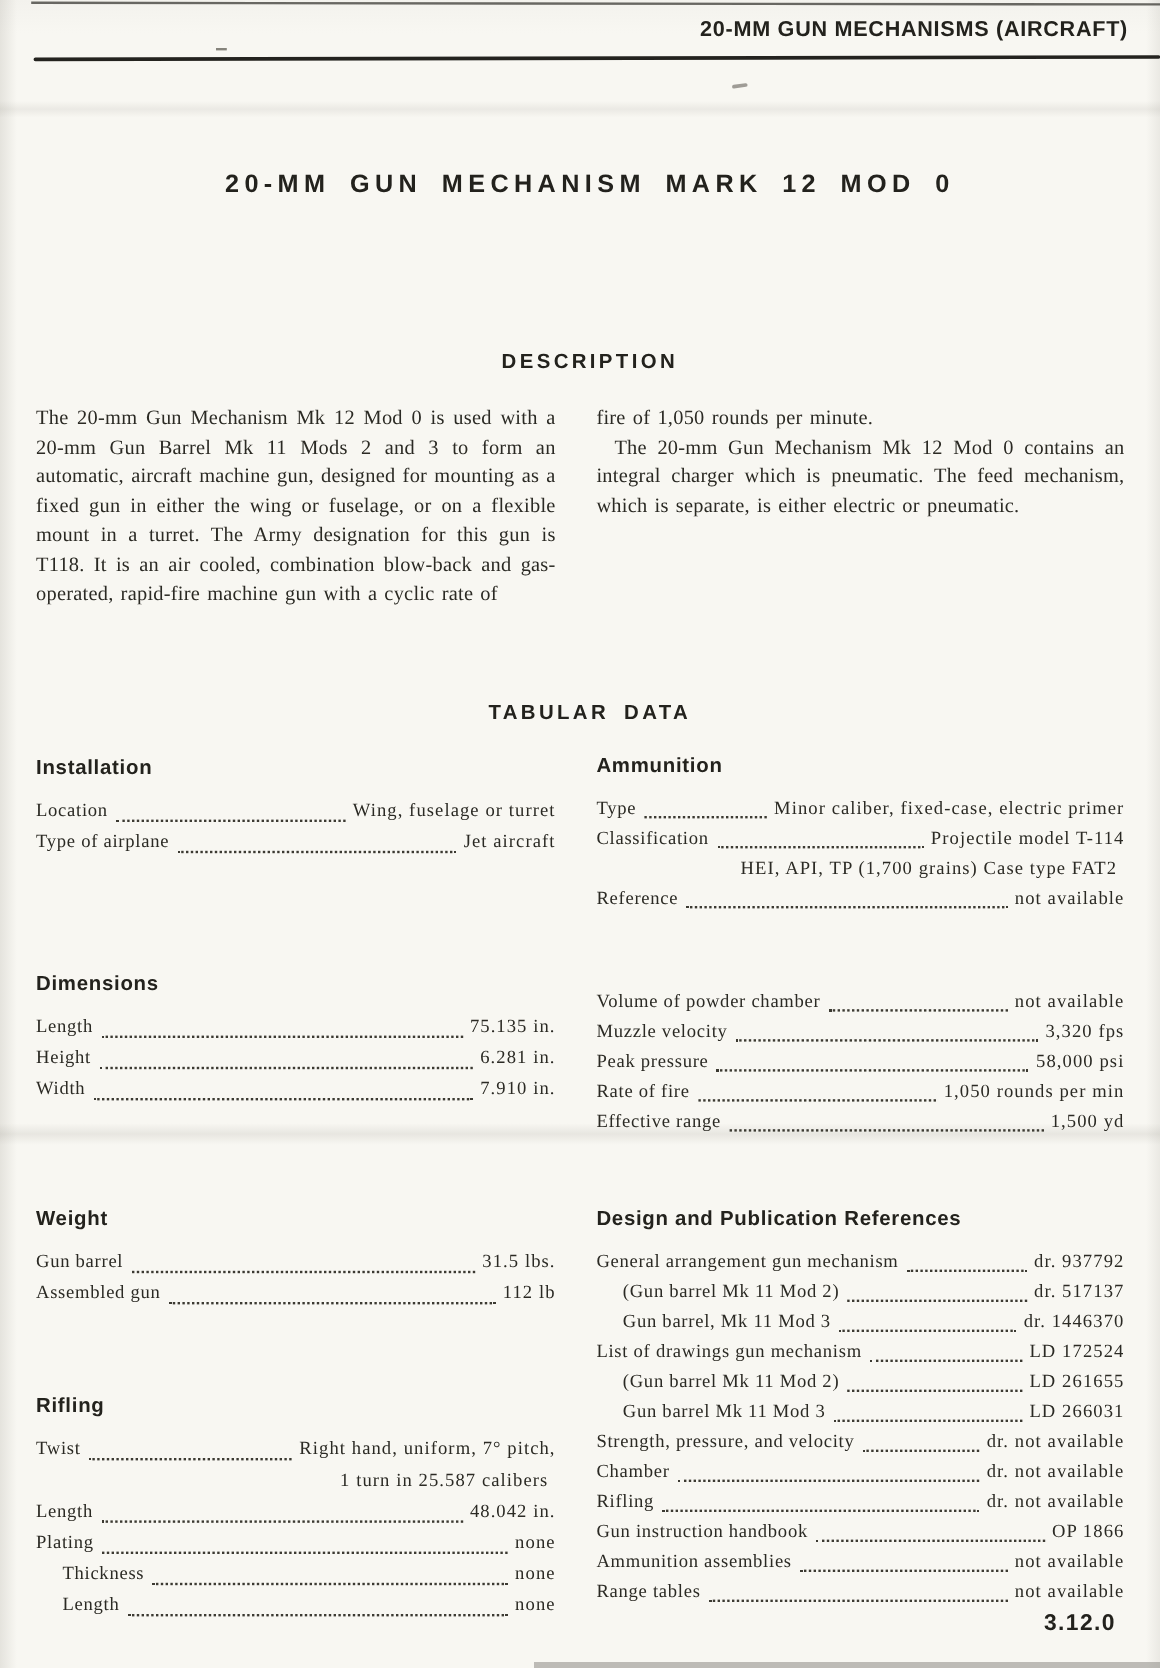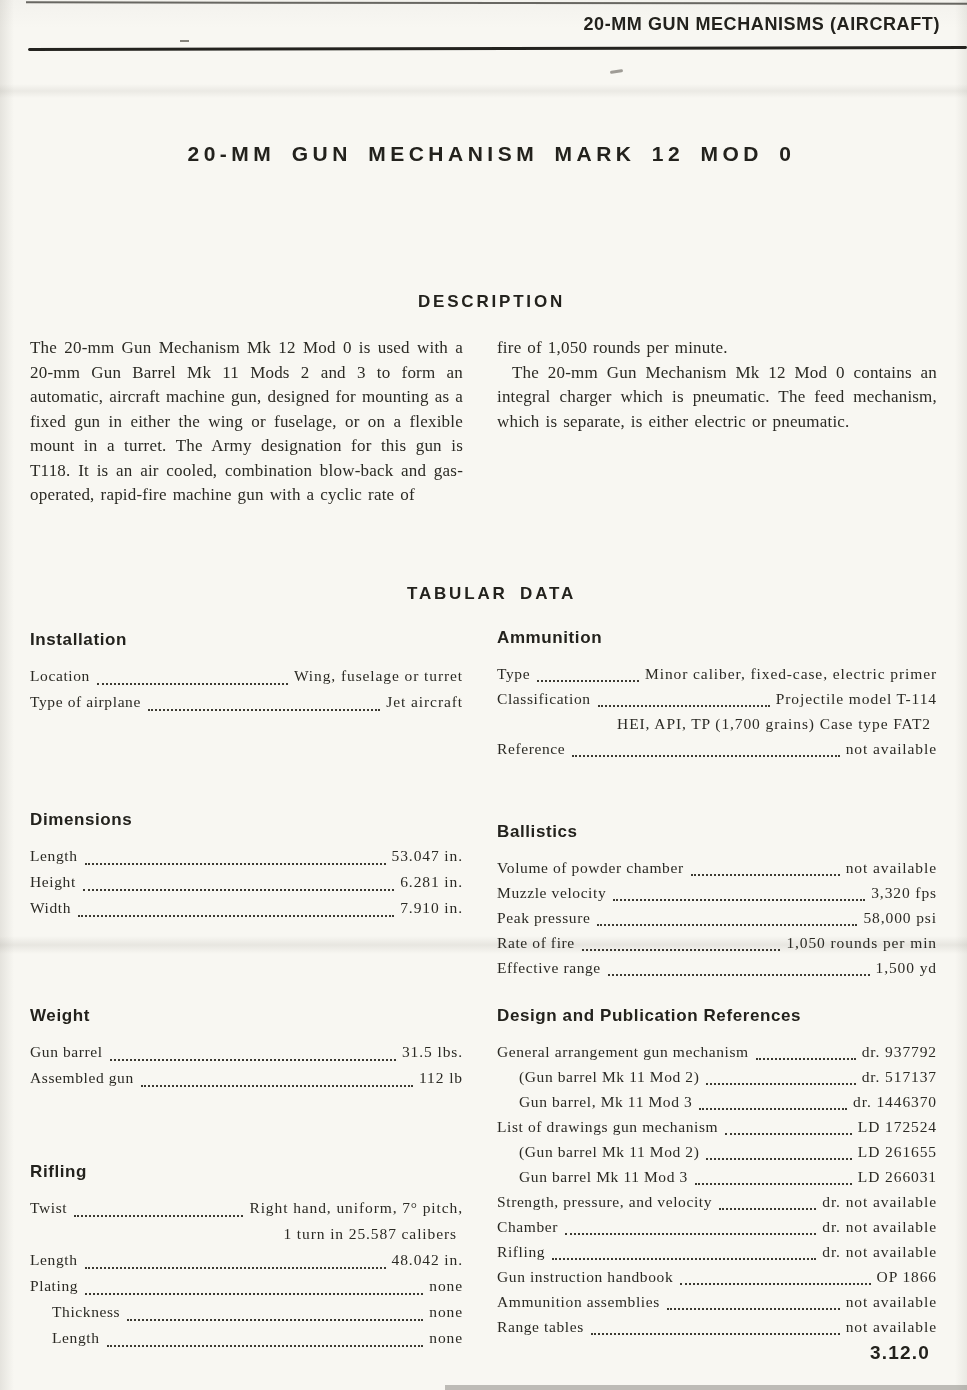--- a/index.html
+++ b/index.html
@@ -130,37 +130,36 @@
         </div>
       </div>
   </div>
 
   <div class="section sec-left" style="top:810px">
     <div class="sec-title">Dimensions</div>
     <div>
         <div class="trow">
           <span class="lbl">Length</span>
           <span class="leader"></span>
-          <span class="val">53.047 in.</span>
+          <span class="val">75.135 in.</span>
         </div>
         <div class="trow">
           <span class="lbl">Height</span>
           <span class="leader"></span>
           <span class="val">6.281 in.</span>
         </div>
         <div class="trow">
           <span class="lbl">Width</span>
           <span class="leader"></span>
           <span class="val">7.910 in.</span>
         </div>
       </div>
   </div>
 
   <div class="section sec-right" style="top:822px">
-    <div class="sec-title">Ballistics</div>
     <div class="rows-tight">
         <div class="trow">
           <span class="lbl">Volume of powder chamber</span>
           <span class="leader"></span>
           <span class="val">not available</span>
         </div>
         <div class="trow">
           <span class="lbl">Muzzle velocity</span>
           <span class="leader"></span>
           <span class="val">3,320 fps</span>

